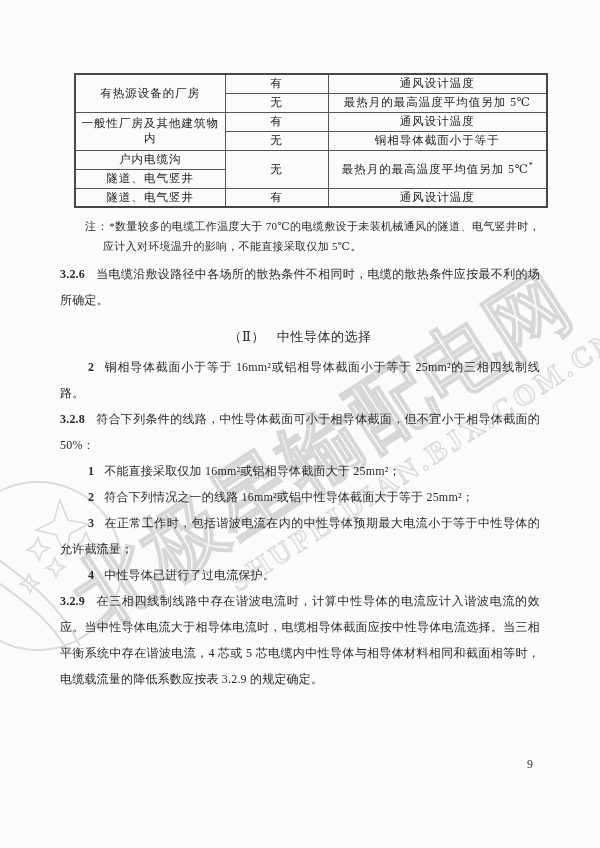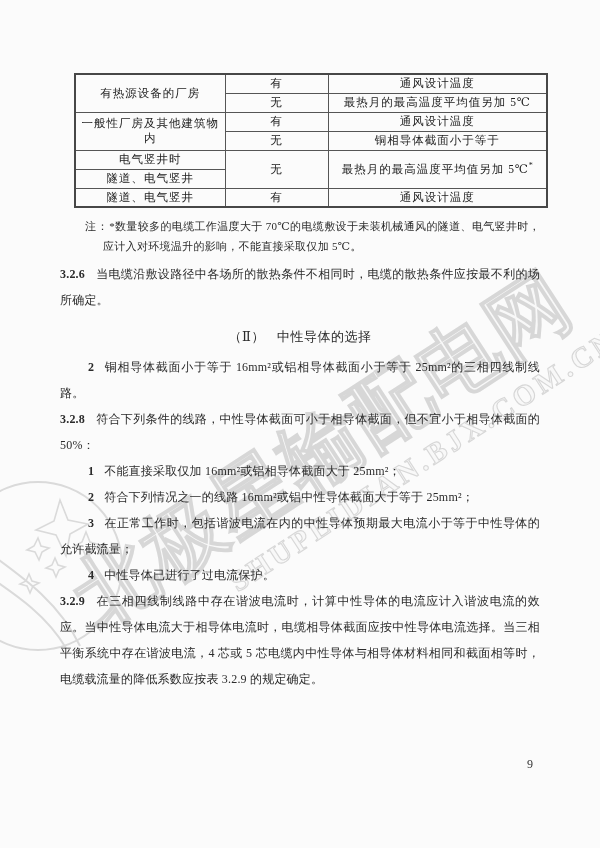--- a/index.html
+++ b/index.html
@@ -129,21 +129,21 @@
       <tr>
         <td rowspan="2">一般性厂房及其他建筑物内</td>
         <td>有</td>
         <td>通风设计温度</td>
       </tr>
       <tr>
         <td>无</td>
         <td>铜相导体截面小于等于</td>
       </tr>
       <tr>
-        <td>电气竖井时</td>
+        <td>户内电缆沟</td>
         <td rowspan="2">无</td>
         <td rowspan="2"><span>最热月的最高温度平均值另加 5℃</span><sup>*</sup></td>
       </tr>
       <tr>
         <td>隧道、电气竖井</td>
       </tr>
       <tr>
         <td>隧道、电气竖井</td>
         <td>有</td>
         <td>通风设计温度</td>

